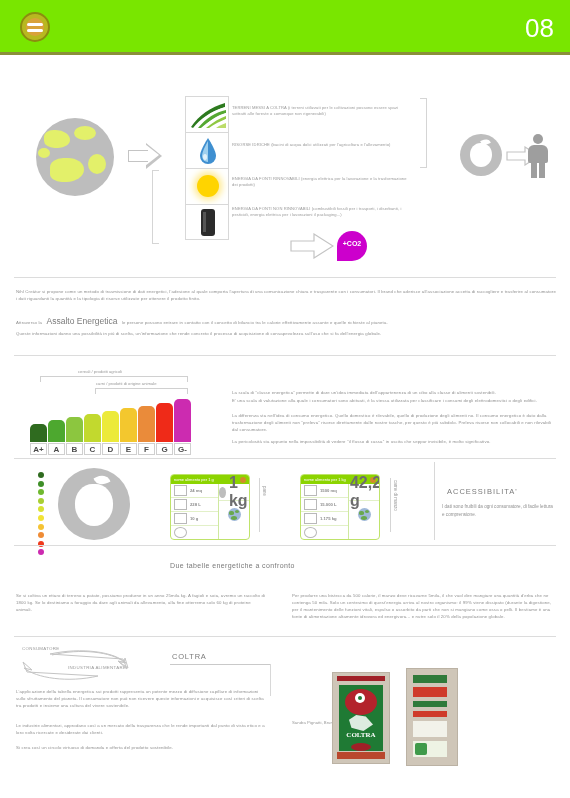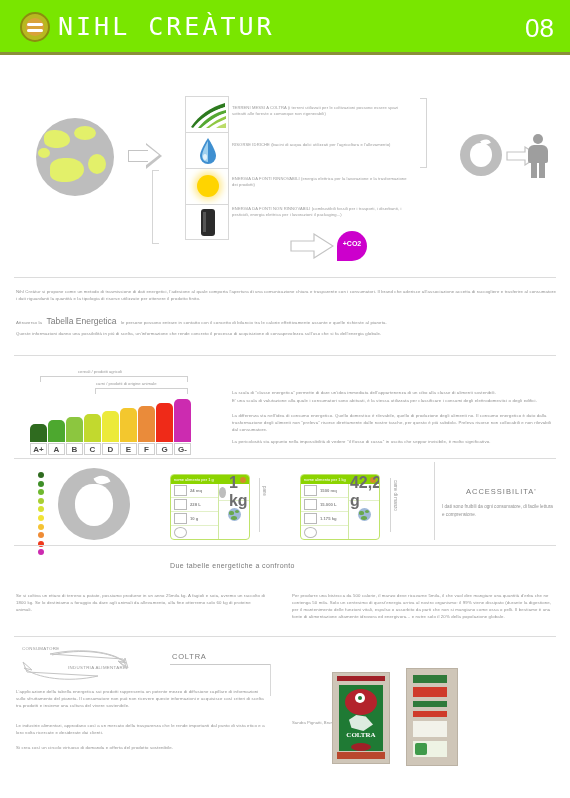--- a/index.html
+++ b/index.html
@@ -141,21 +141,20 @@
 </style>
 </head>
 <body>
 
 <div class="header">
   <div class="logo-mark">
     <div class="inner"></div>
       <div class="bar1"></div>
       <div class="bar2"></div>
   </div>
-  <div class="logo-text">NIHL CREÀTUR</div>
   <div class="page-num">08</div>
 </div>
 <div class="header-rule"></div>
 
 <div class="globe">
   <div class="c1"></div>
     <div class="c2"></div>
     <div class="c3"></div>
     <div class="c4"></div>
     <div class="c5"></div>
@@ -232,21 +231,21 @@
     <div class="l1"></div>
     <div class="l2"></div>
 </div>
 
 <div class="divider" style="left:14px;top:277px;width:542px;"></div>
 
 <div class="para" style="left:16px;top:288px;width:540px;">Nihl Creàtur si propone come un metodo di trasmissione di dati energetici, l'adesione al quale comporta l'apertura di una comunicazione chiara e trasparente con i consumatori. Il brand che aderisce all'associazione accetta di raccogliere e trasferire al consumatore i dati riguardanti la quantità e la tipologia di risorse utilizzate per ottenere il prodotto finito.</div>
 
 <div style="position:absolute;left:16px;top:310px;width:540px;">
   <span class="para" style="position:static;">Attraverso la</span>
-  <span class="hl-tab">Tabella Energetica</span>
+  <span class="hl-tab">Assalto Energetica</span>
   <span class="para" style="position:static;">le persone possono entrare in contatto con il concetto di bilancio tra le calorie effettivamente assunte e quelle richieste al pianeta.</span>
 </div>
 
 <div class="para" style="left:16px;top:330px;width:540px;">Queste informazioni danno una possibilità in più di scelta, un'informazione che rende concreto il processo di acquisizione di consapevolezza sull'uso che si fa dell'energia globale.</div>
 
 <div class="divider" style="left:14px;top:355px;width:542px;"></div>
 
 <div class="brk" style="left:40px;top:376px;width:148px;"></div>
 <div class="brk-lbl" style="left:78px;top:369px;">cereali / prodotti agricoli</div>
 <div class="brk" style="left:95px;top:388px;width:93px;"></div>
@@ -398,21 +397,21 @@
         </span>
 
       </div>
     </div>
   </div>
 </div>
 <div class="card-sidebar" style="left:390px;top:478px;height:54px;"></div>
 <div class="card-side" style="left:393px;top:480px;">carne di manzo</div>
 
 <div class="vline" style="left:434px;top:462px;height:78px;"></div>
-<div class="acc-title" style="left:466px;top:487px;">ACCESSIBILITA'</div>
+<div class="acc-title" style="left:447px;top:487px;">ACCESSIBILITA'</div>
 <div class="acc-txt" style="left:442px;top:503px;width:112px;">I dati sono fruibili da ogni consumatore, di facile lettura e comprensione.</div>
 
 <div class="divider" style="left:14px;top:545px;width:542px;"></div>
 
 <div class="caption" style="left:170px;top:562px;">Due tabelle energetiche a confronto</div>
 
 <div class="para" style="left:16px;top:592px;width:250px;">Se si coltiva un ettaro di terreno a patate, possiamo produrne in un anno 25mila kg. A fagioli e soia, avremo un raccolto di 1800 kg. Se lo destiniamo a foraggio da dare agli animali da allevamento, alla fine otterremo solo 60 kg di proteine animali.</div>
 <div class="para" style="left:292px;top:592px;width:264px;">Per produrre una bistecca da 500 calorie, il manzo deve ricavarne 5mila, il che vuol dire mangiare una quantità d'erba che ne contenga 50 mila. Solo un centesimo di quest'energia arriva al nostro organismo: il 99% viene dissipato (durante la digestione, per il mantenimento delle funzioni vitali, espulso o assorbito da parti che non si mangiano come ossa o pelli. Il bestiame è una fonte di alimentazione altamente idrovora ed energivora... e nutre solo il 20% della popolazione globale.</div>
 
 <div class="divider" style="left:14px;top:636px;width:542px;"></div>

